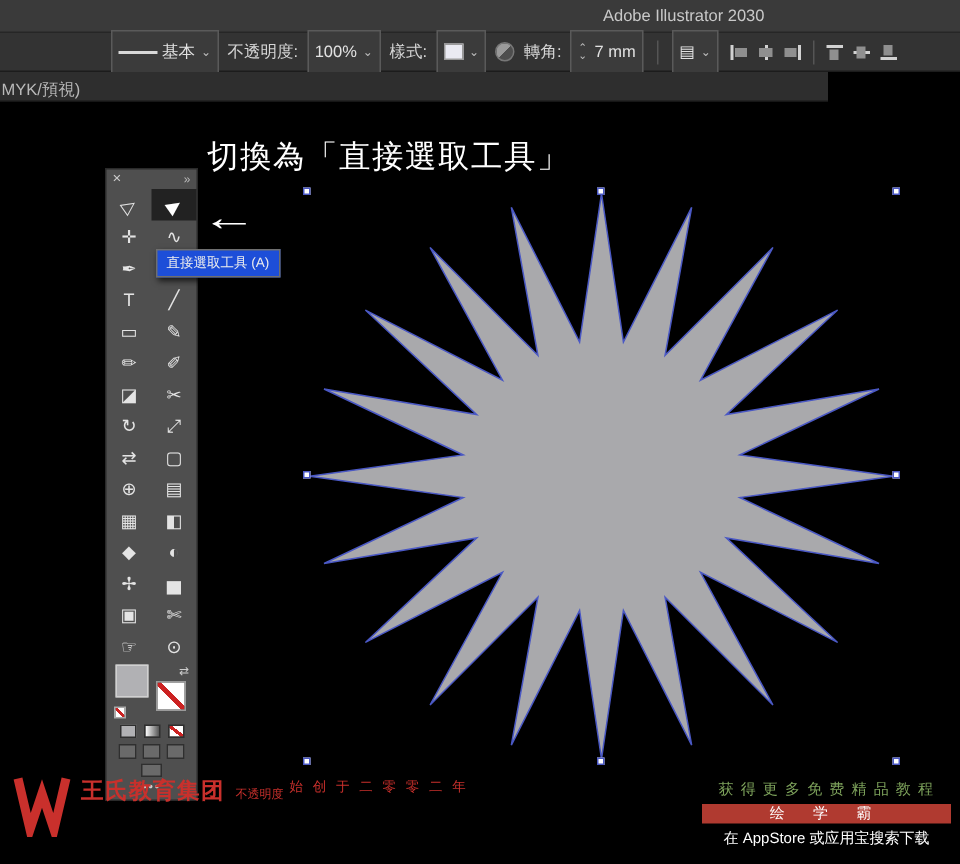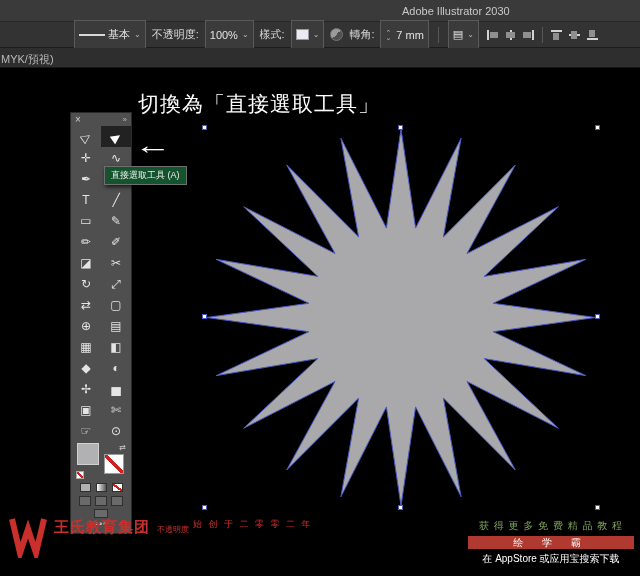--- a/index.html
+++ b/index.html
@@ -35,21 +35,21 @@
   .right i  { right:2px; top:2px; width:2px; height:10px; }
   .right b  { right:5px; top:4px; width:8px; height:6px; }
   .top i    { top:2px; left:2px; height:2px; width:11px; }
   .top b    { top:5px; left:4px; height:7px; width:6px; }
   .vcenter i{ top:6px; left:2px; height:2px; width:11px; }
   .vcenter b{ top:3px; left:4px; height:8px; width:6px; }
   .bottom i { bottom:2px; left:2px; height:2px; width:11px; }
   .bottom b { bottom:5px; left:4px; height:7px; width:6px; }
 
   
-  .tabstrip { position:absolute; top:48px; left:0; width:640px; height:20px; background:#2e2e2e; border-bottom:1px solid #161616; }
+  .tabstrip { position:absolute; top:48px; left:0; width:552px; height:20px; background:#2e2e2e; border-bottom:1px solid #161616; }
   .tabstrip span { position:absolute; left:1px; top:4px; font-size:11px; color:#b9b9b9; }
 
   
   .canvas { position:absolute; top:68px; left:0; width:640px; height:508px; background:#000; }
 
   
   .heading { position:absolute; left:138px; top:90px; font-size:21px; color:#ffffff; letter-spacing:1px; white-space:nowrap; }
   .caption { position:absolute; left:205px; top:512px; font-size:21px; color:#ffffff; letter-spacing:2px; white-space:nowrap; }
   .annot-arrow { position:absolute; left:134px; top:131px; font-size:25px; color:#ffffff;
                  transform:scaleX(1.5); transform-origin:left center; }
@@ -75,21 +75,21 @@
   .cbtn { width:11px; height:9px; border:1px solid #2f2f2f; }
   .cbtn.solid { background:#b1b1b4; }
   .cbtn.grad  { background:linear-gradient(to right,#ffffff,#555555); }
   .cbtn.none  { background:linear-gradient(to top right,#ffffff 40%,#cc2222 40%,#cc2222 60%,#ffffff 60%); }
   .dbtn { width:12px; height:10px; background:#6a6a6a; border:1px solid #2f2f2f; }
   .screenrow { display:flex; justify-content:center; align-items:center; height:12px; }
   .screenbtn { width:14px; height:9px; background:#6a6a6a; border:1px solid #2f2f2f; }
   .dots { text-align:center; font-size:9px; color:#cfcfcf; height:11px; line-height:11px; letter-spacing:1px; }
 
   
-  .tooltip { position:absolute; left:104px; top:166px; background:#14532d; border:1px solid #6f6f6f;
+  .tooltip { position:absolute; left:104px; top:166px; background:#1d4ed8; border:1px solid #6f6f6f;
              color:#ededed; font-size:9px; padding:2px 6px; white-space:nowrap; box-shadow:1px 2px 4px rgba(0,0,0,.7); }
 
   
   .starbox { position:absolute; left:205px; top:128px; width:392px; height:379px; }
   .starbox svg { position:absolute; left:0; top:0; }
   .handle { position:absolute; width:5px; height:5px; background:#ffffff; border:1px solid #4a58c4; }
   .h-tl { left:-3px; top:-3px; }   .h-tm { left:193px; top:-3px; }   .h-tr { right:-3px; top:-3px; }
   .h-ml { left:-3px; top:186px; }  .h-mr { right:-3px; top:186px; }
   .h-bl { left:-3px; bottom:-3px; }.h-bm { left:193px; bottom:-3px; }.h-br { right:-3px; bottom:-3px; }
 

